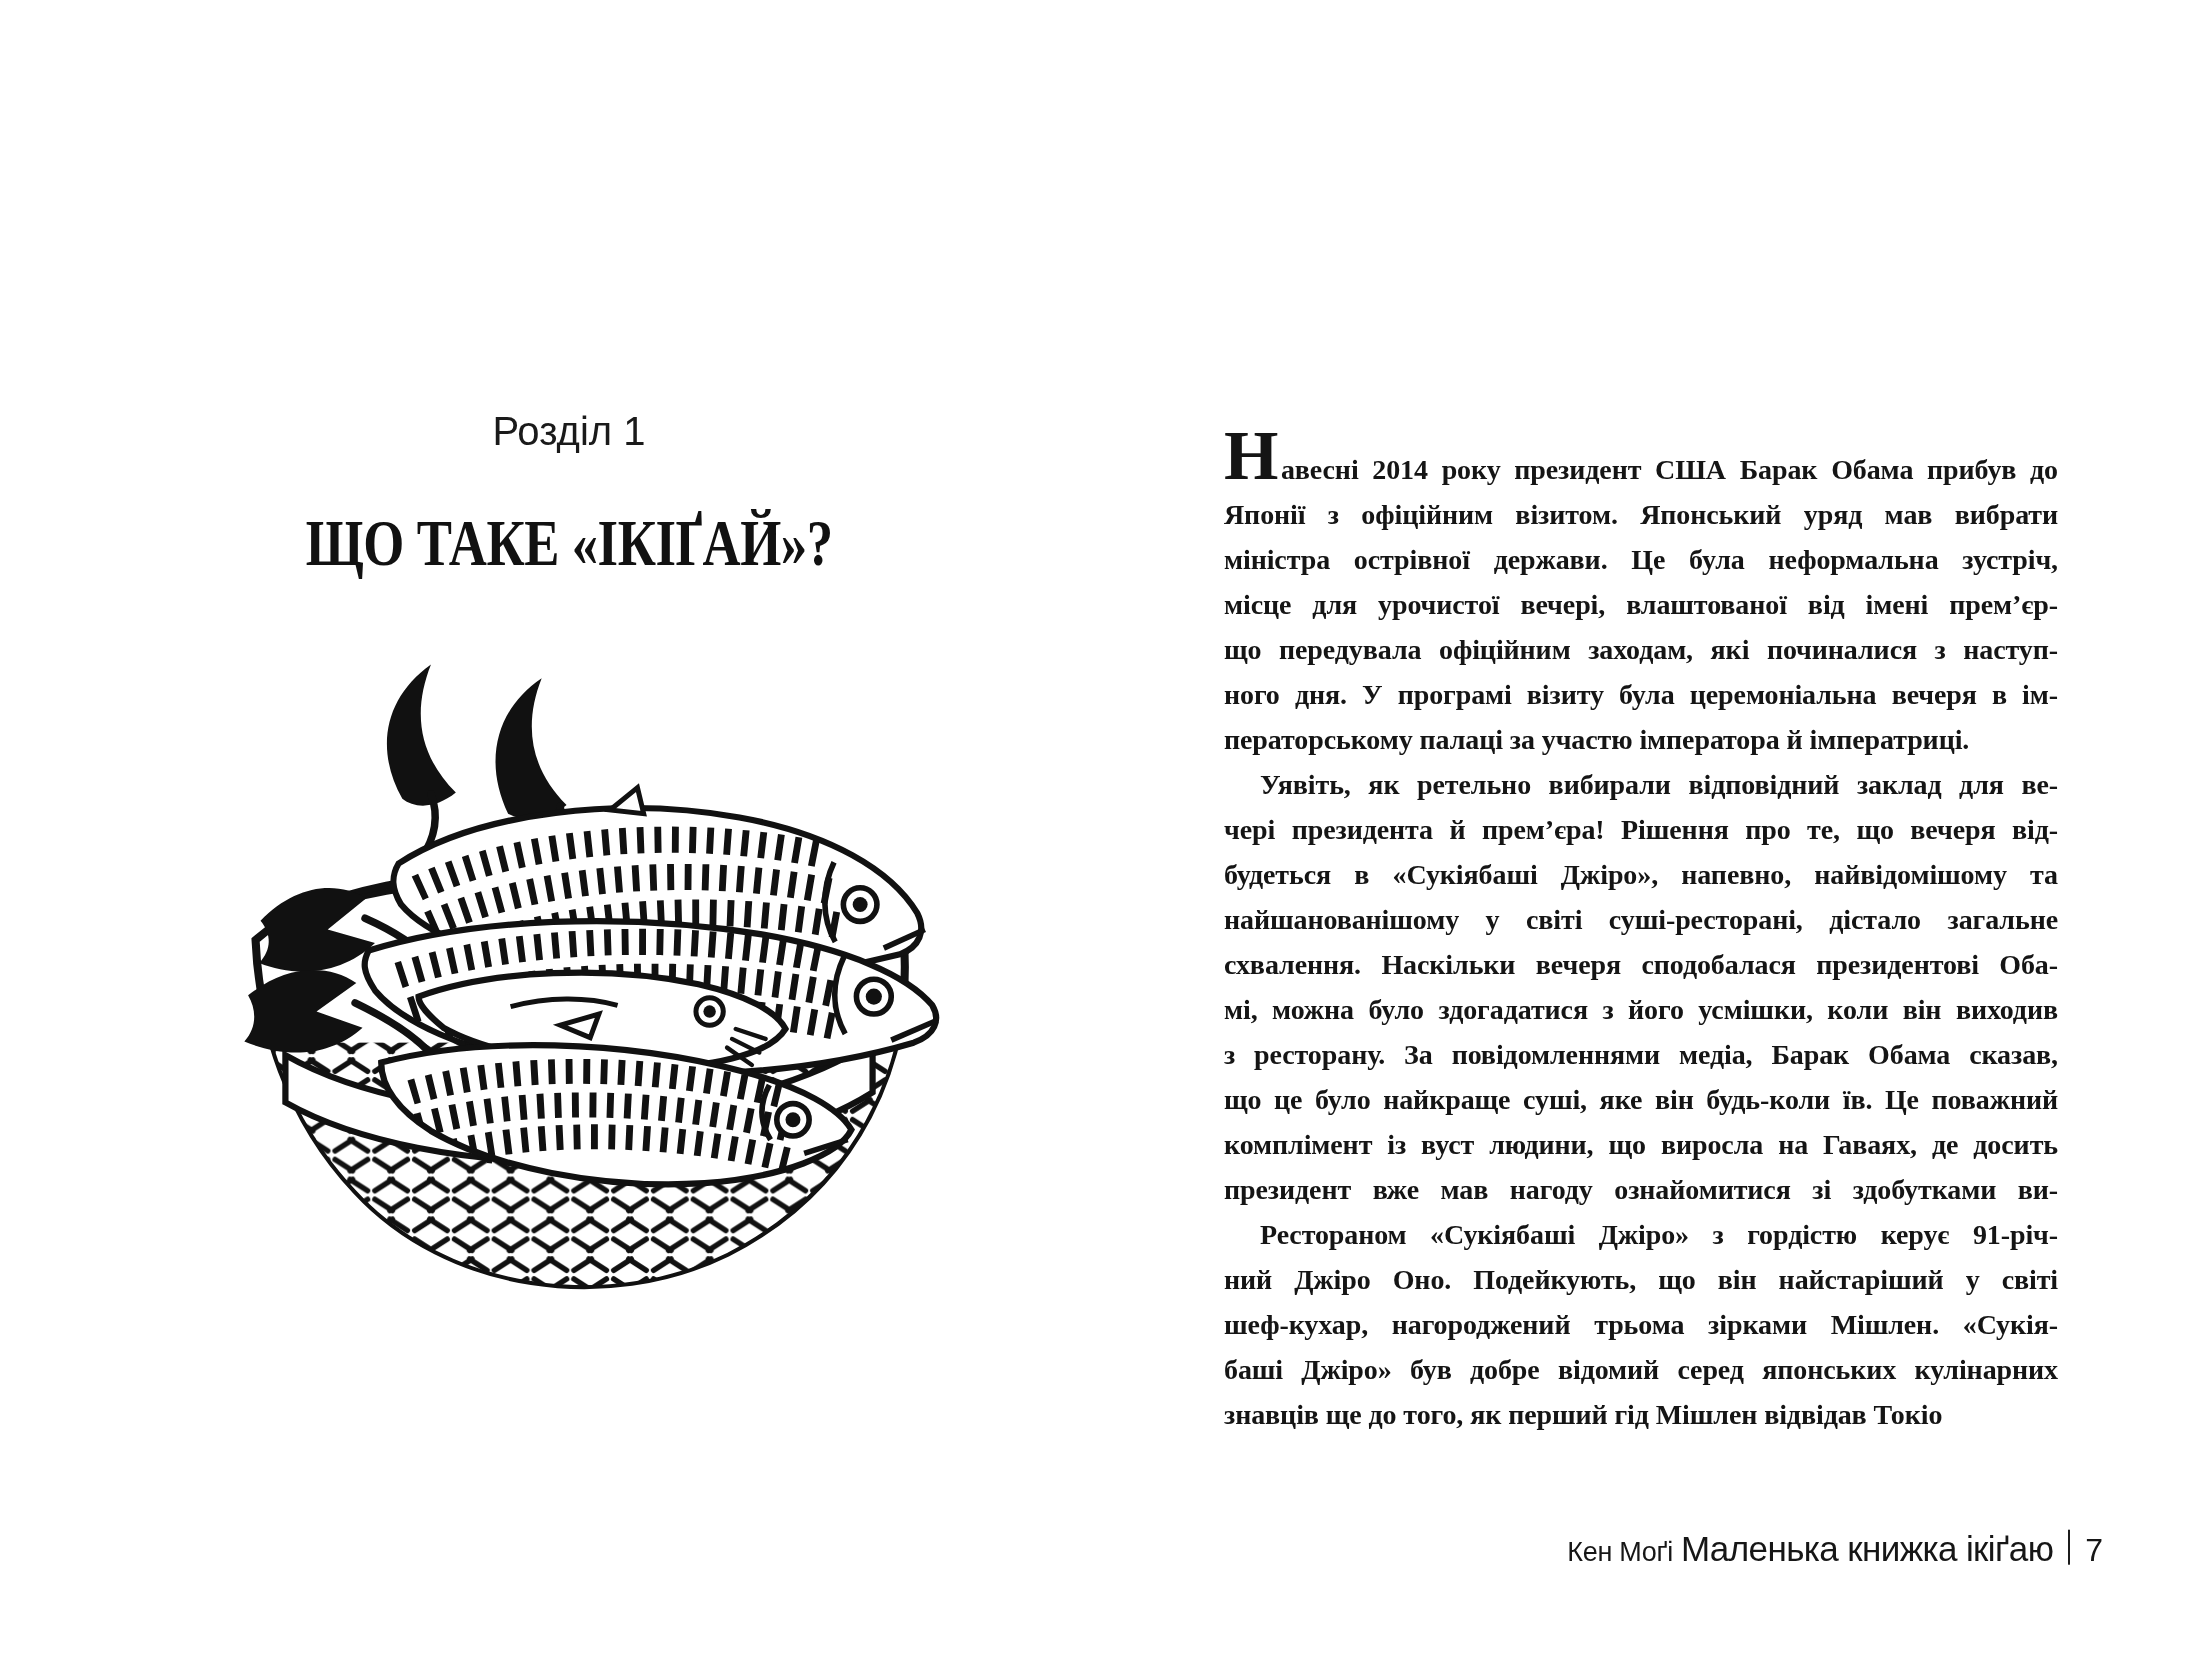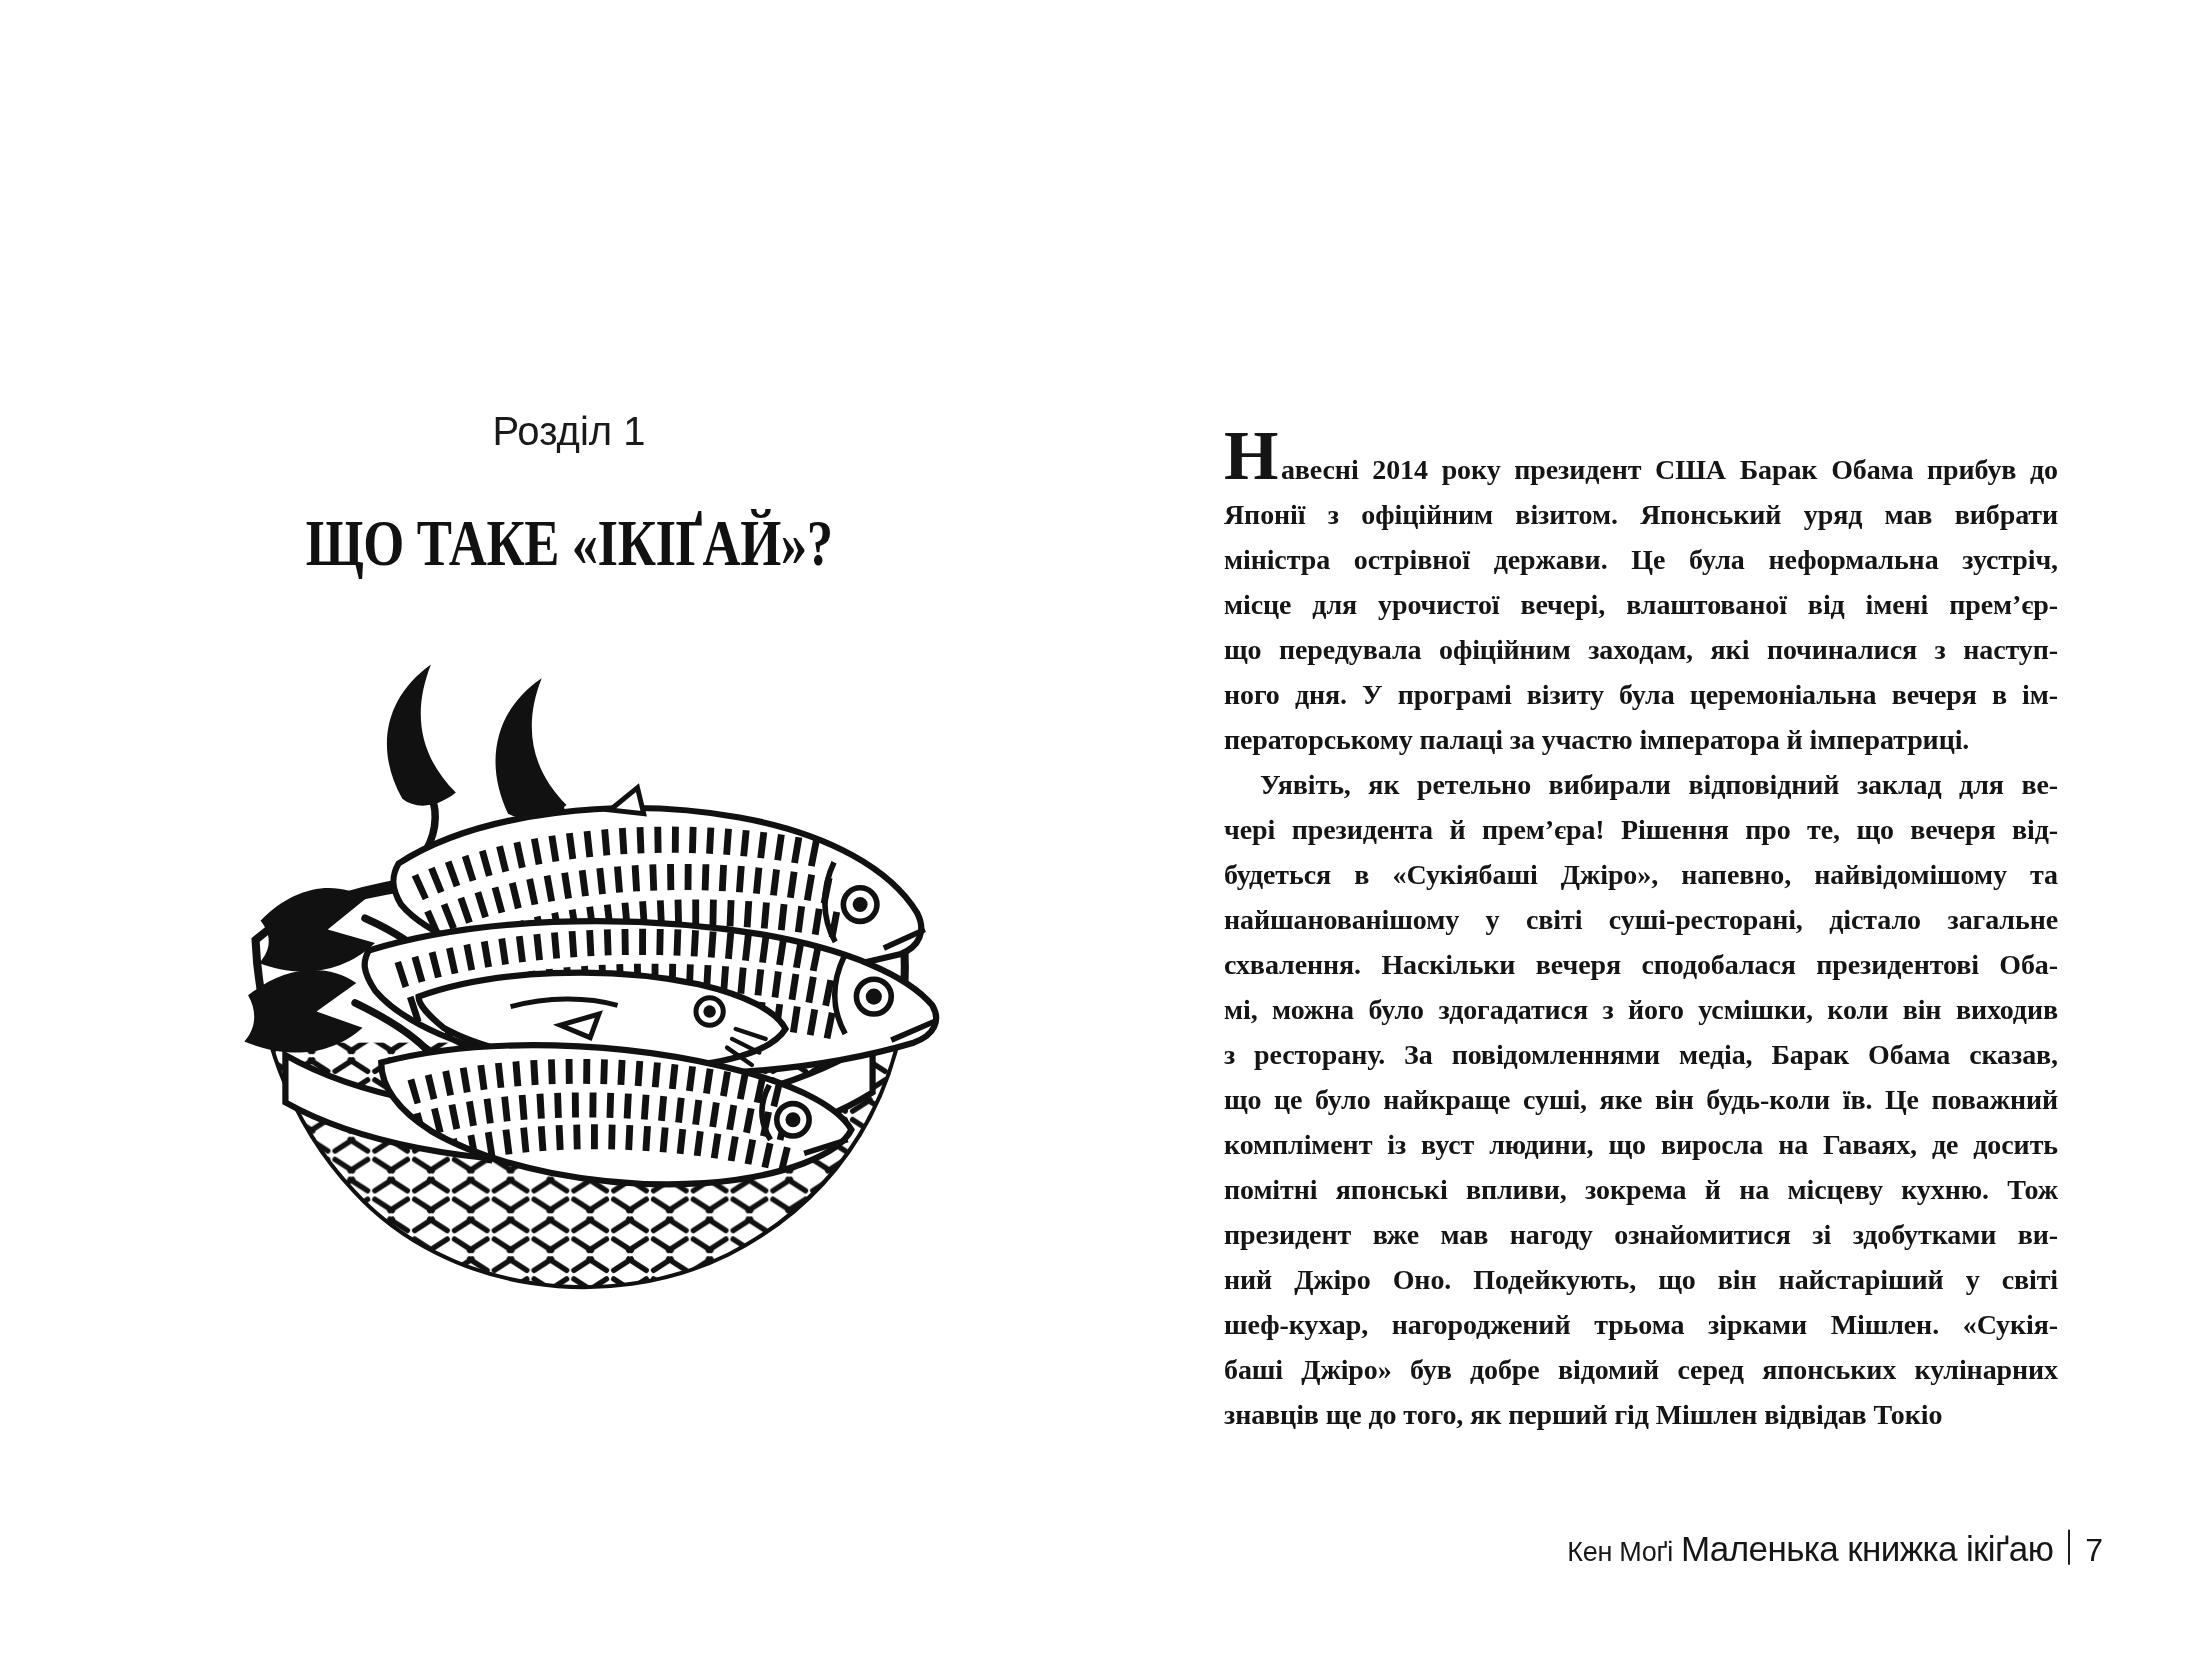--- a/index.html
+++ b/index.html
@@ -173,22 +173,22 @@
     <div class="line end">ператорському палаці за участю імператора й імператриці.</div>
     <div class="line indent">Уявіть, як ретельно вибирали відповідний заклад для ве-</div>
     <div class="line">чері президента й прем’єра! Рішення про те, що вечеря від-</div>
     <div class="line">будеться в «Сукіябаші Джіро», напевно, найвідомішому та</div>
     <div class="line">найшанованішому у світі суші-ресторані, дістало загальне</div>
     <div class="line">схвалення. Наскільки вечеря сподобалася президентові Оба-</div>
     <div class="line">мі, можна було здогадатися з його усмішки, коли він виходив</div>
     <div class="line">з ресторану. За повідомленнями медіа, Барак Обама сказав,</div>
     <div class="line">що це було найкраще суші, яке він будь-коли їв. Це поважний</div>
     <div class="line">комплімент із вуст людини, що виросла на Гаваях, де досить</div>
-    <div class="line">помітні японські впливи, зокрема й на місцеву кухню. Тож</div>
     <div class="line">президент вже мав нагоду ознайомитися зі здобутками ви-</div>
+    <div class="line indent">Рестораном «Сукіябаші Джіро» з гордістю керує 91-річ-</div>
     <div class="line">ний Джіро Оно. Подейкують, що він найстаріший у світі</div>
     <div class="line">шеф-кухар, нагороджений трьома зірками Мішлен. «Сукія-</div>
     <div class="line">баші Джіро» був добре відомий серед японських кулінарних</div>
     <div class="line end">знавців ще до того, як перший гід Мішлен відвідав Токіо</div>
   </div>
 
   <div class="footer">
     <span class="author">Кен Моґі</span>
     <span class="booktitle">Маленька книжка ікіґаю</span>
     <span class="bar"></span>

